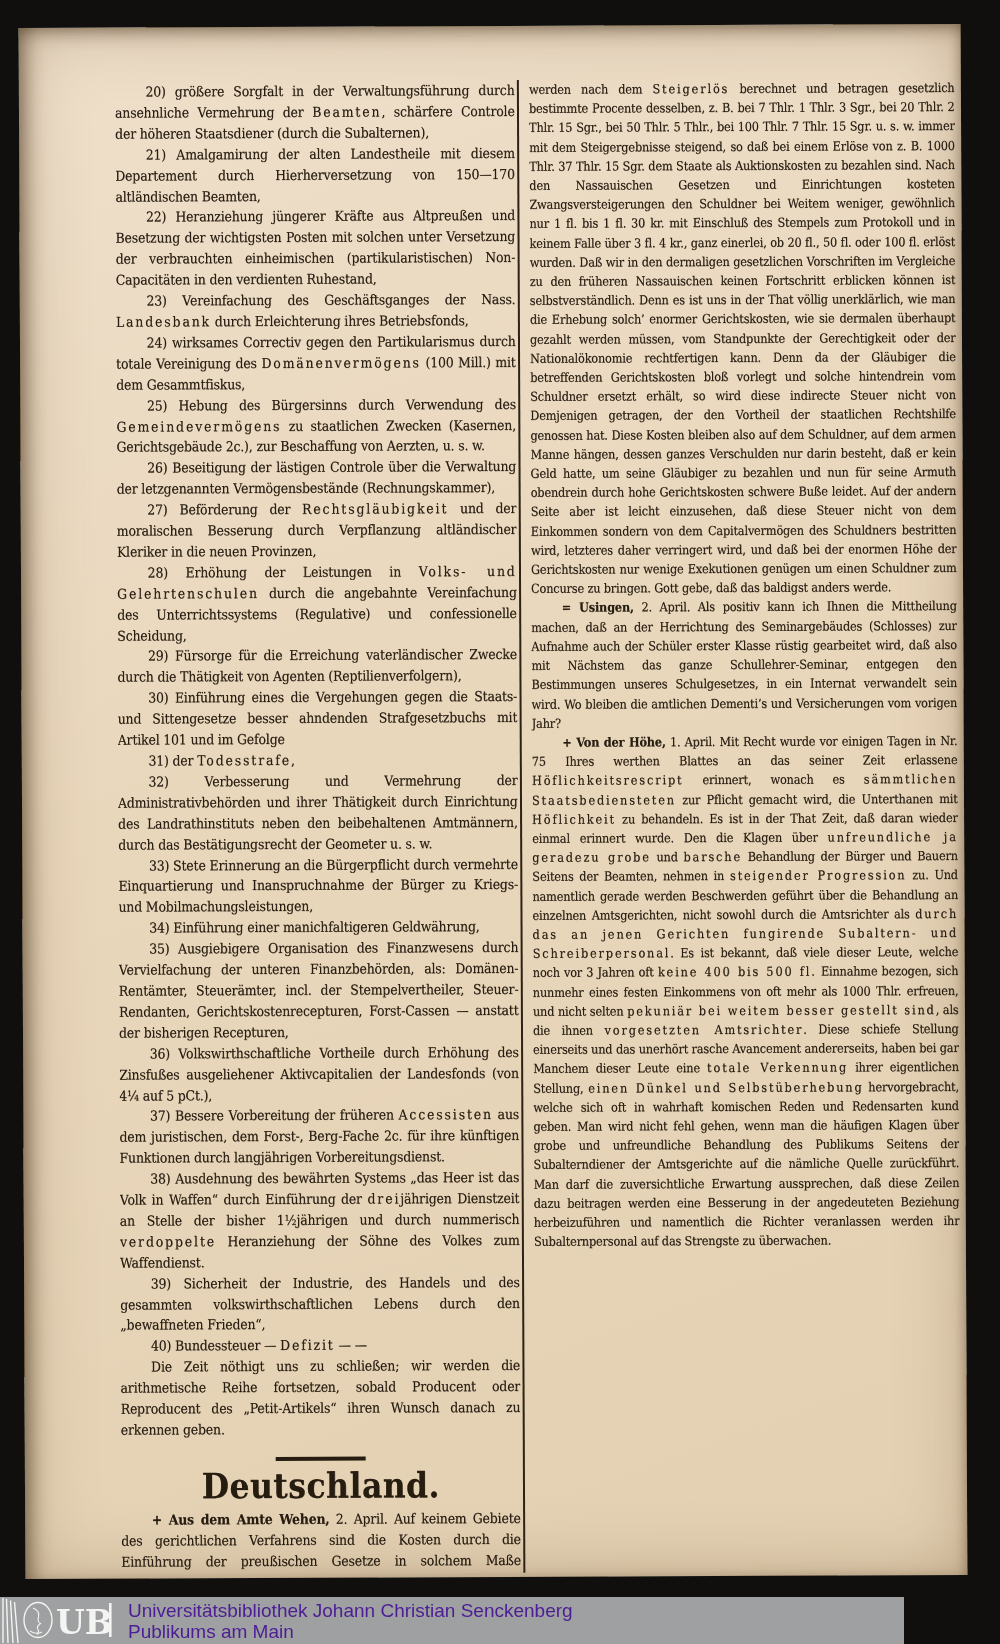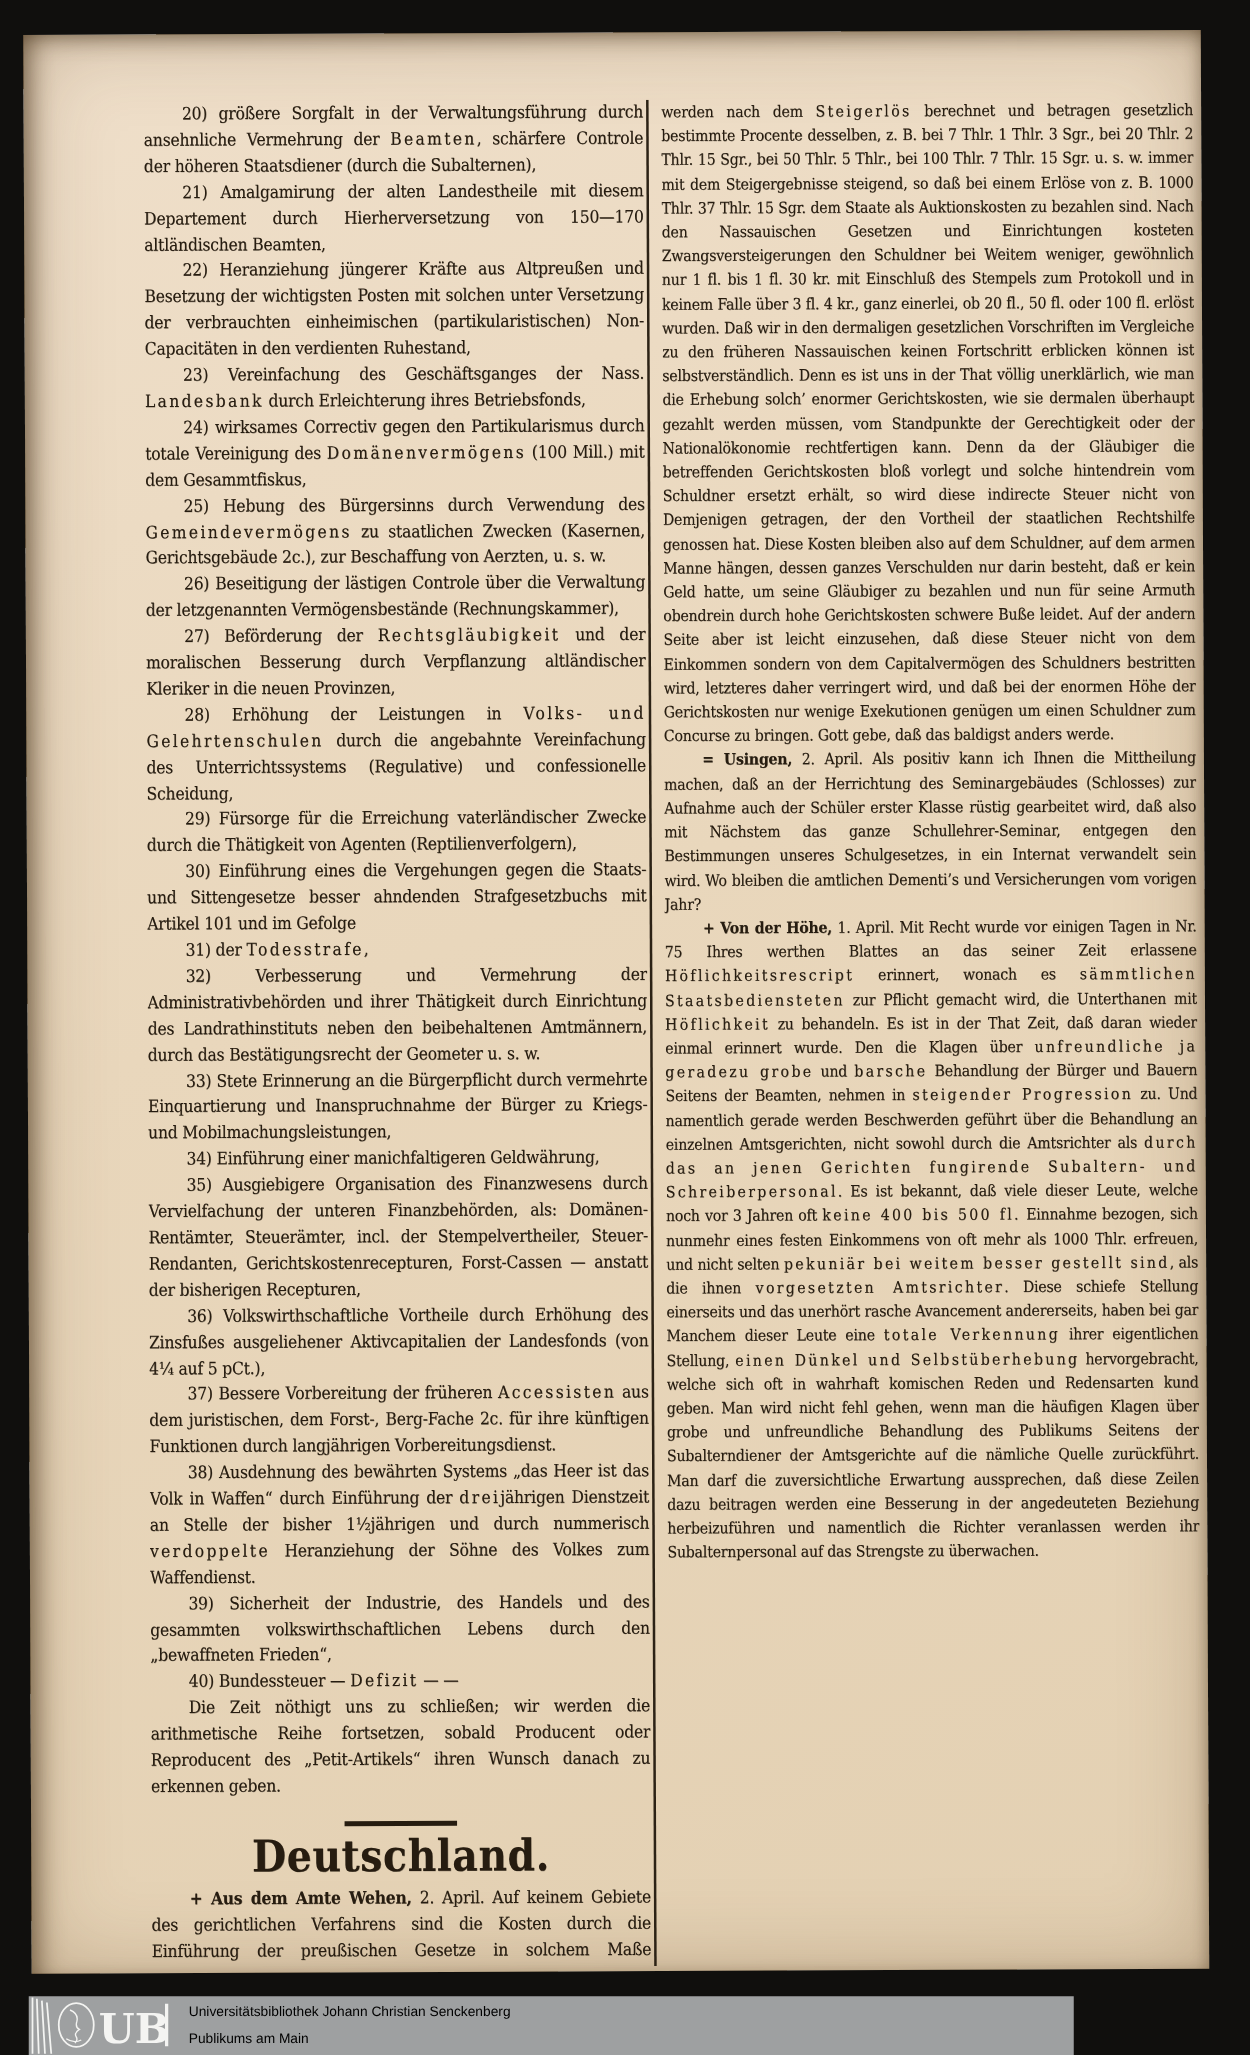--- a/index.html
+++ b/index.html
@@ -38,28 +38,28 @@
   .sperr{letter-spacing:2.1px;}
   .section-rule{width:100px;height:4px;background:#261c10;margin:17px auto 15px;}
   h2.section-heading{
     margin:0 0 12px;text-align:center;
     font-size:35px;font-weight:bold;letter-spacing:.5px;
     font-family:"DejaVu Serif",serif;
   }
   .divider-v{width:2px;flex:none;background:#2c2215;margin-left:2px;}
   
   .footer{
-    position:absolute;left:0;bottom:0;width:836px;height:47px;
-    background:#9ea0a1;display:flex;align-items:center;z-index:5;margin-left:23px;
+    position:absolute;left:0;bottom:0;width:904px;height:47px;
+    background:#9ea0a1;display:flex;align-items:center;z-index:5;
   }
   .footer-logo{flex:none;width:118px;height:47px;}
   .footer-text{
-    margin-left:10px;color:#000000;
+    margin-left:10px;color:#4c1d95;
     font-family:"Liberation Sans",sans-serif;
-    font-size:11px;line-height:21px;
+    font-size:19px;line-height:21px;
   }
 </style>
 </head>
 <body>
 
 <div class="paper">
   <div class="content">
     <div class="col col-left">
       <div class="cond">
           <p class="para"><span>20) größere Sorgfalt in der Verwaltungsführung durch ansehnliche Vermehrung der </span><span class="sperr">Beamten</span><span>, schärfere Controle der höheren Staatsdiener (durch die Subalternen),</span></p>

